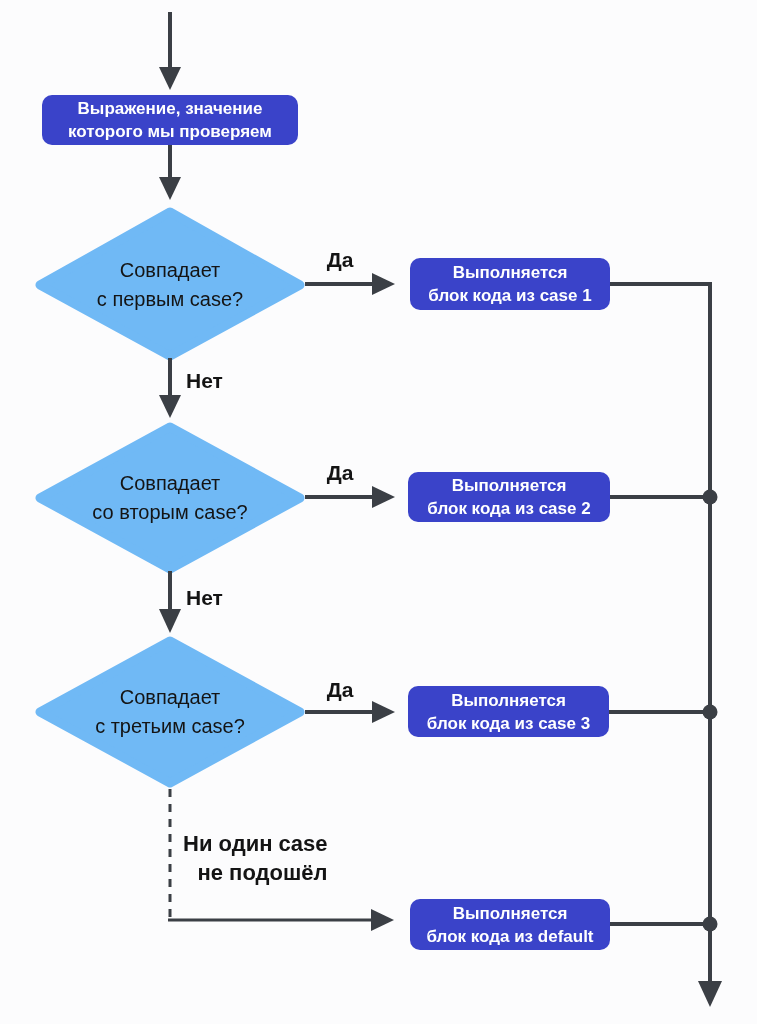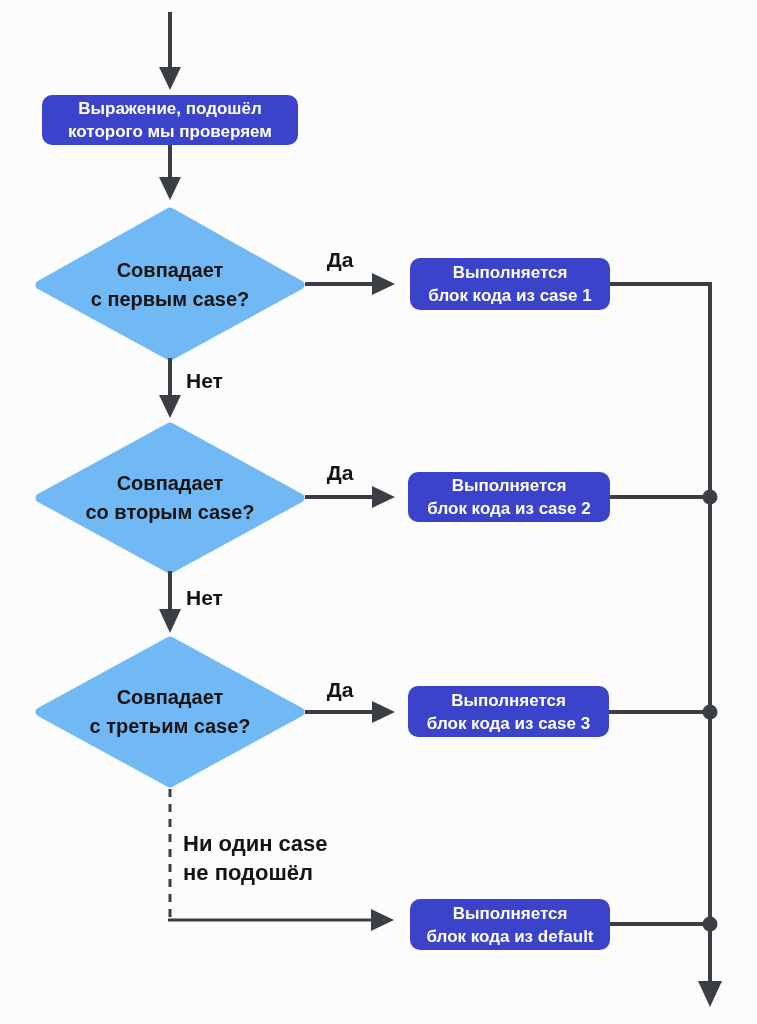--- a/index.html
+++ b/index.html
@@ -64,35 +64,36 @@
   .proc{
     background:var(--box-blue);
     border-radius:10px;
     color:var(--text-light);
     font-weight:bold;
     font-size:17px;
     line-height:23px;
   }
   .diamond-label{
     color:var(--text-dark);
-    font-weight:bold;
+    font-weight:normal;
     font-size:20px;
     line-height:29px;
   }
   .edge-label{
     position:absolute;
     color:var(--text-dark);
     font-weight:bold;
     font-size:21px;
     line-height:27px;
     white-space:pre-line;
   }
   .edge-label.small{
     font-size:22px;
     line-height:29px;
+    text-align:right;
   }
 </style>
 </head>
 <body>
 
 <div class="stage">
 
   <svg viewBox="0 0 757 1024">
 
     <line class="connector" x1="170" y1="12" x2="170" y2="70"></line>
@@ -132,21 +133,21 @@
     <line class="connector" x1="610" y1="497" x2="710" y2="497"></line>
     <circle class="junction-dot" cx="710" cy="497" r="7.5"></circle>
 
     <line class="connector" x1="609" y1="712" x2="710" y2="712"></line>
     <circle class="junction-dot" cx="710" cy="712" r="7.5"></circle>
 
     <line class="connector" x1="610" y1="924" x2="710" y2="924"></line>
     <circle class="junction-dot" cx="710" cy="924" r="7.5"></circle>
   </svg>
 
-  <div class="node proc" style="left:42px; top:95px; width:256px; height:50px;">Выражение, подошёл
+  <div class="node proc" style="left:42px; top:95px; width:256px; height:50px;">Выражение, значение
 которого мы проверяем</div>
 
   <div class="node proc" style="left:410px; top:258px; width:200px; height:52px;">Выполняется
 блок кода из case 1</div>
 
   <div class="node proc" style="left:408px; top:472px; width:202px; height:50px;">Выполняется
 блок кода из case 2</div>
 
   <div class="node proc" style="left:408px; top:686px; width:201px; height:51px;">Выполняется
 блок кода из case 3</div>

